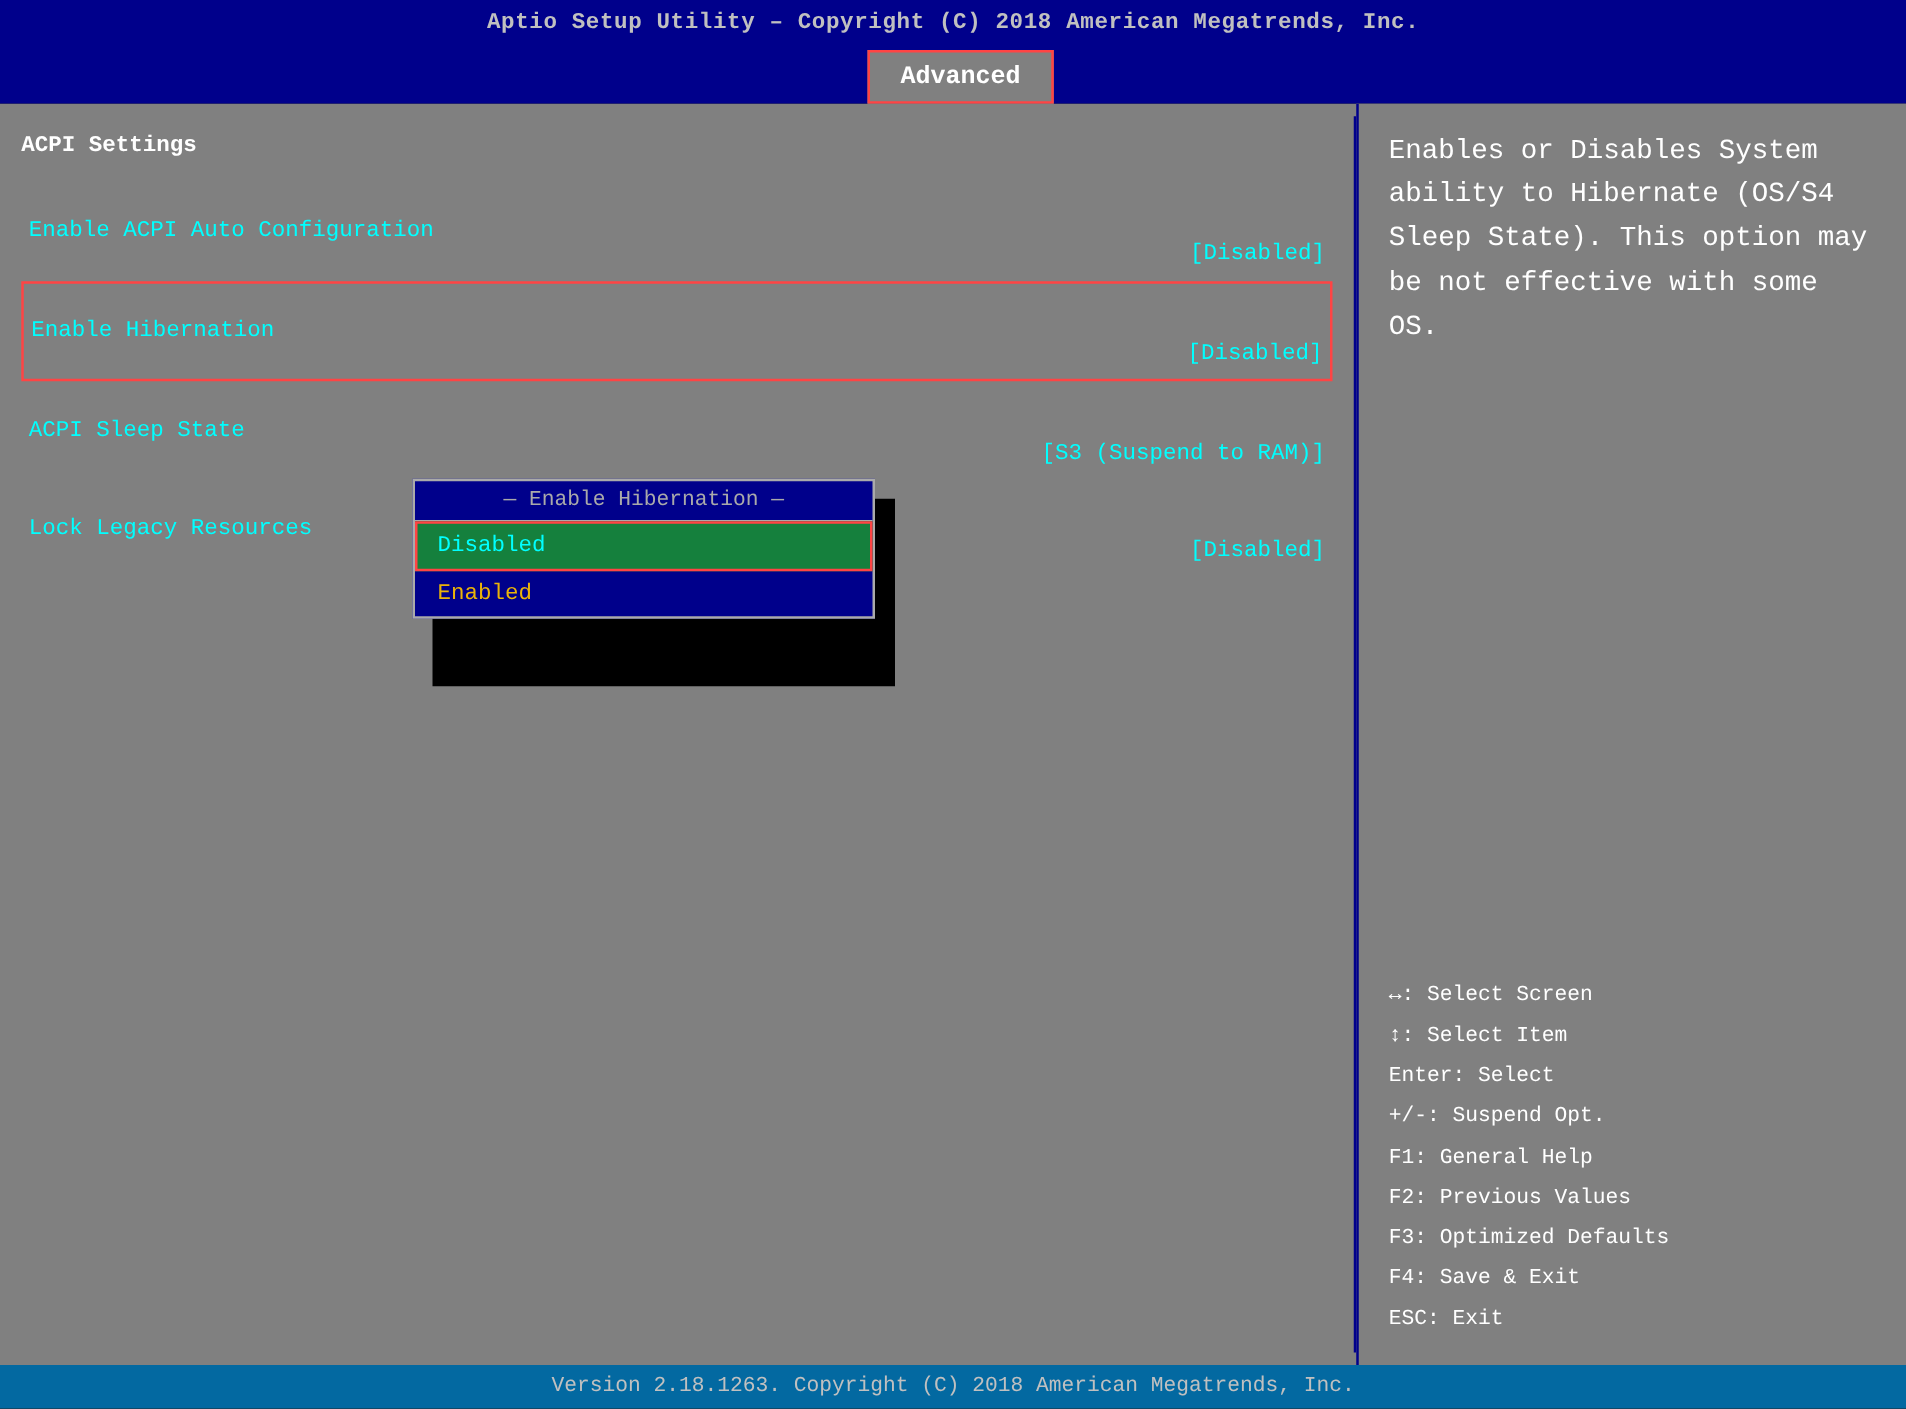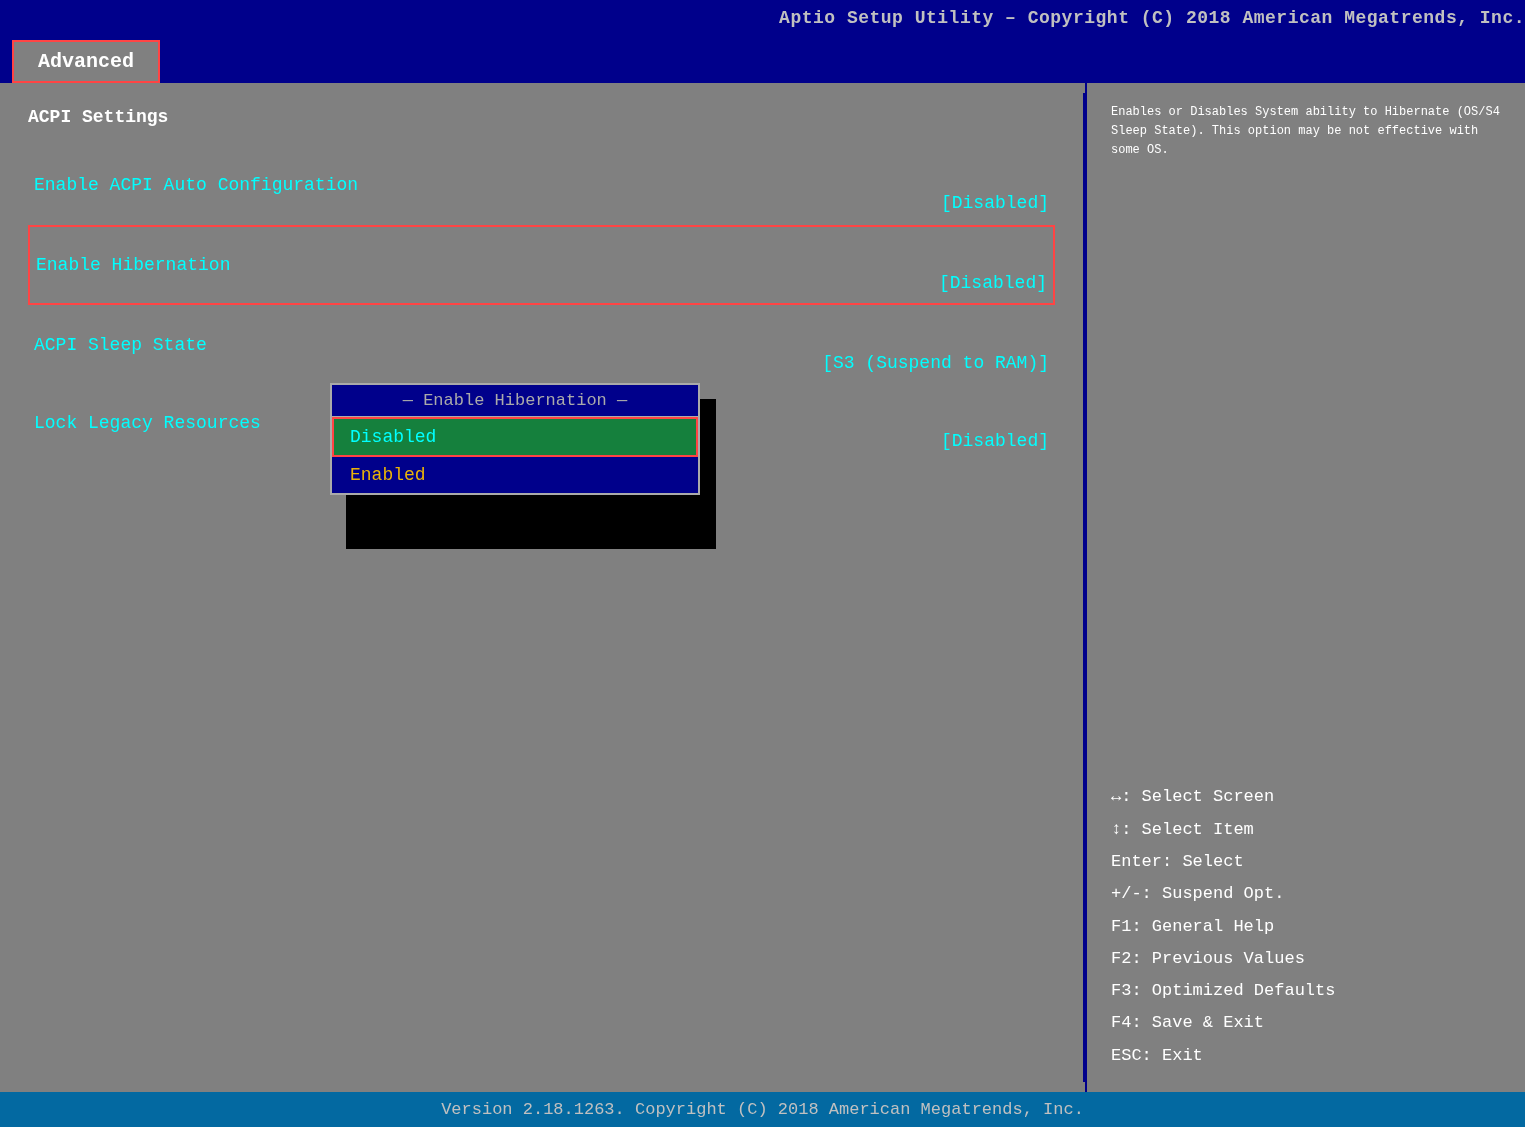--- a/index.html
+++ b/index.html
@@ -19,32 +19,33 @@
     .screen {
       width: 1525px;
       height: 1127px;
       display: flex;
       flex-direction: column;
     }
 
     .title-bar {
       background: #00008b;
       color: #c0c0c0;
-      text-align: right;
+      text-align: center;
       padding: 8px 0;
       font-size: 18px;
       font-weight: bold;
       letter-spacing: 0.5px;
     }
 
     .menu-bar {
       background: #00008b;
       padding: 4px 0 0 0;
       display: flex;
       align-items: flex-end;
+      justify-content: center;
     }
 
     .menu-tab {
       background: #808080;
       color: #ffffff;
       padding: 8px 24px;
       font-size: 20px;
       font-weight: bold;
       border: 2px solid #ff4444;
       margin-left: 12px;
@@ -52,21 +53,21 @@
     }
 
     .main-content {
       display: flex;
       flex: 1;
       background: #808080;
     }
 
     .left-panel {
       flex: 1;
-      padding: 24px 28px;
+      padding: 24px 17px;
       position: relative;
     }
 
     .divider-v {
       width: 2px;
       background: #00008b;
       margin: 10px 0;
     }
 
     .right-panel {
@@ -103,21 +104,21 @@
 
     .setting-value {
       color: #00ffff;
       font-size: 18px;
       margin-left: 20px;
       margin-top: 36px;
     }
 
     .help-text {
       color: #ffffff;
-      font-size: 12px;
+      font-size: 22px;
       line-height: 1.6;
       margin-bottom: 30px;
     }
 
     .key-help {
       color: #ffffff;
       font-size: 17px;
       line-height: 1.9;
       margin-top: auto;
     }

